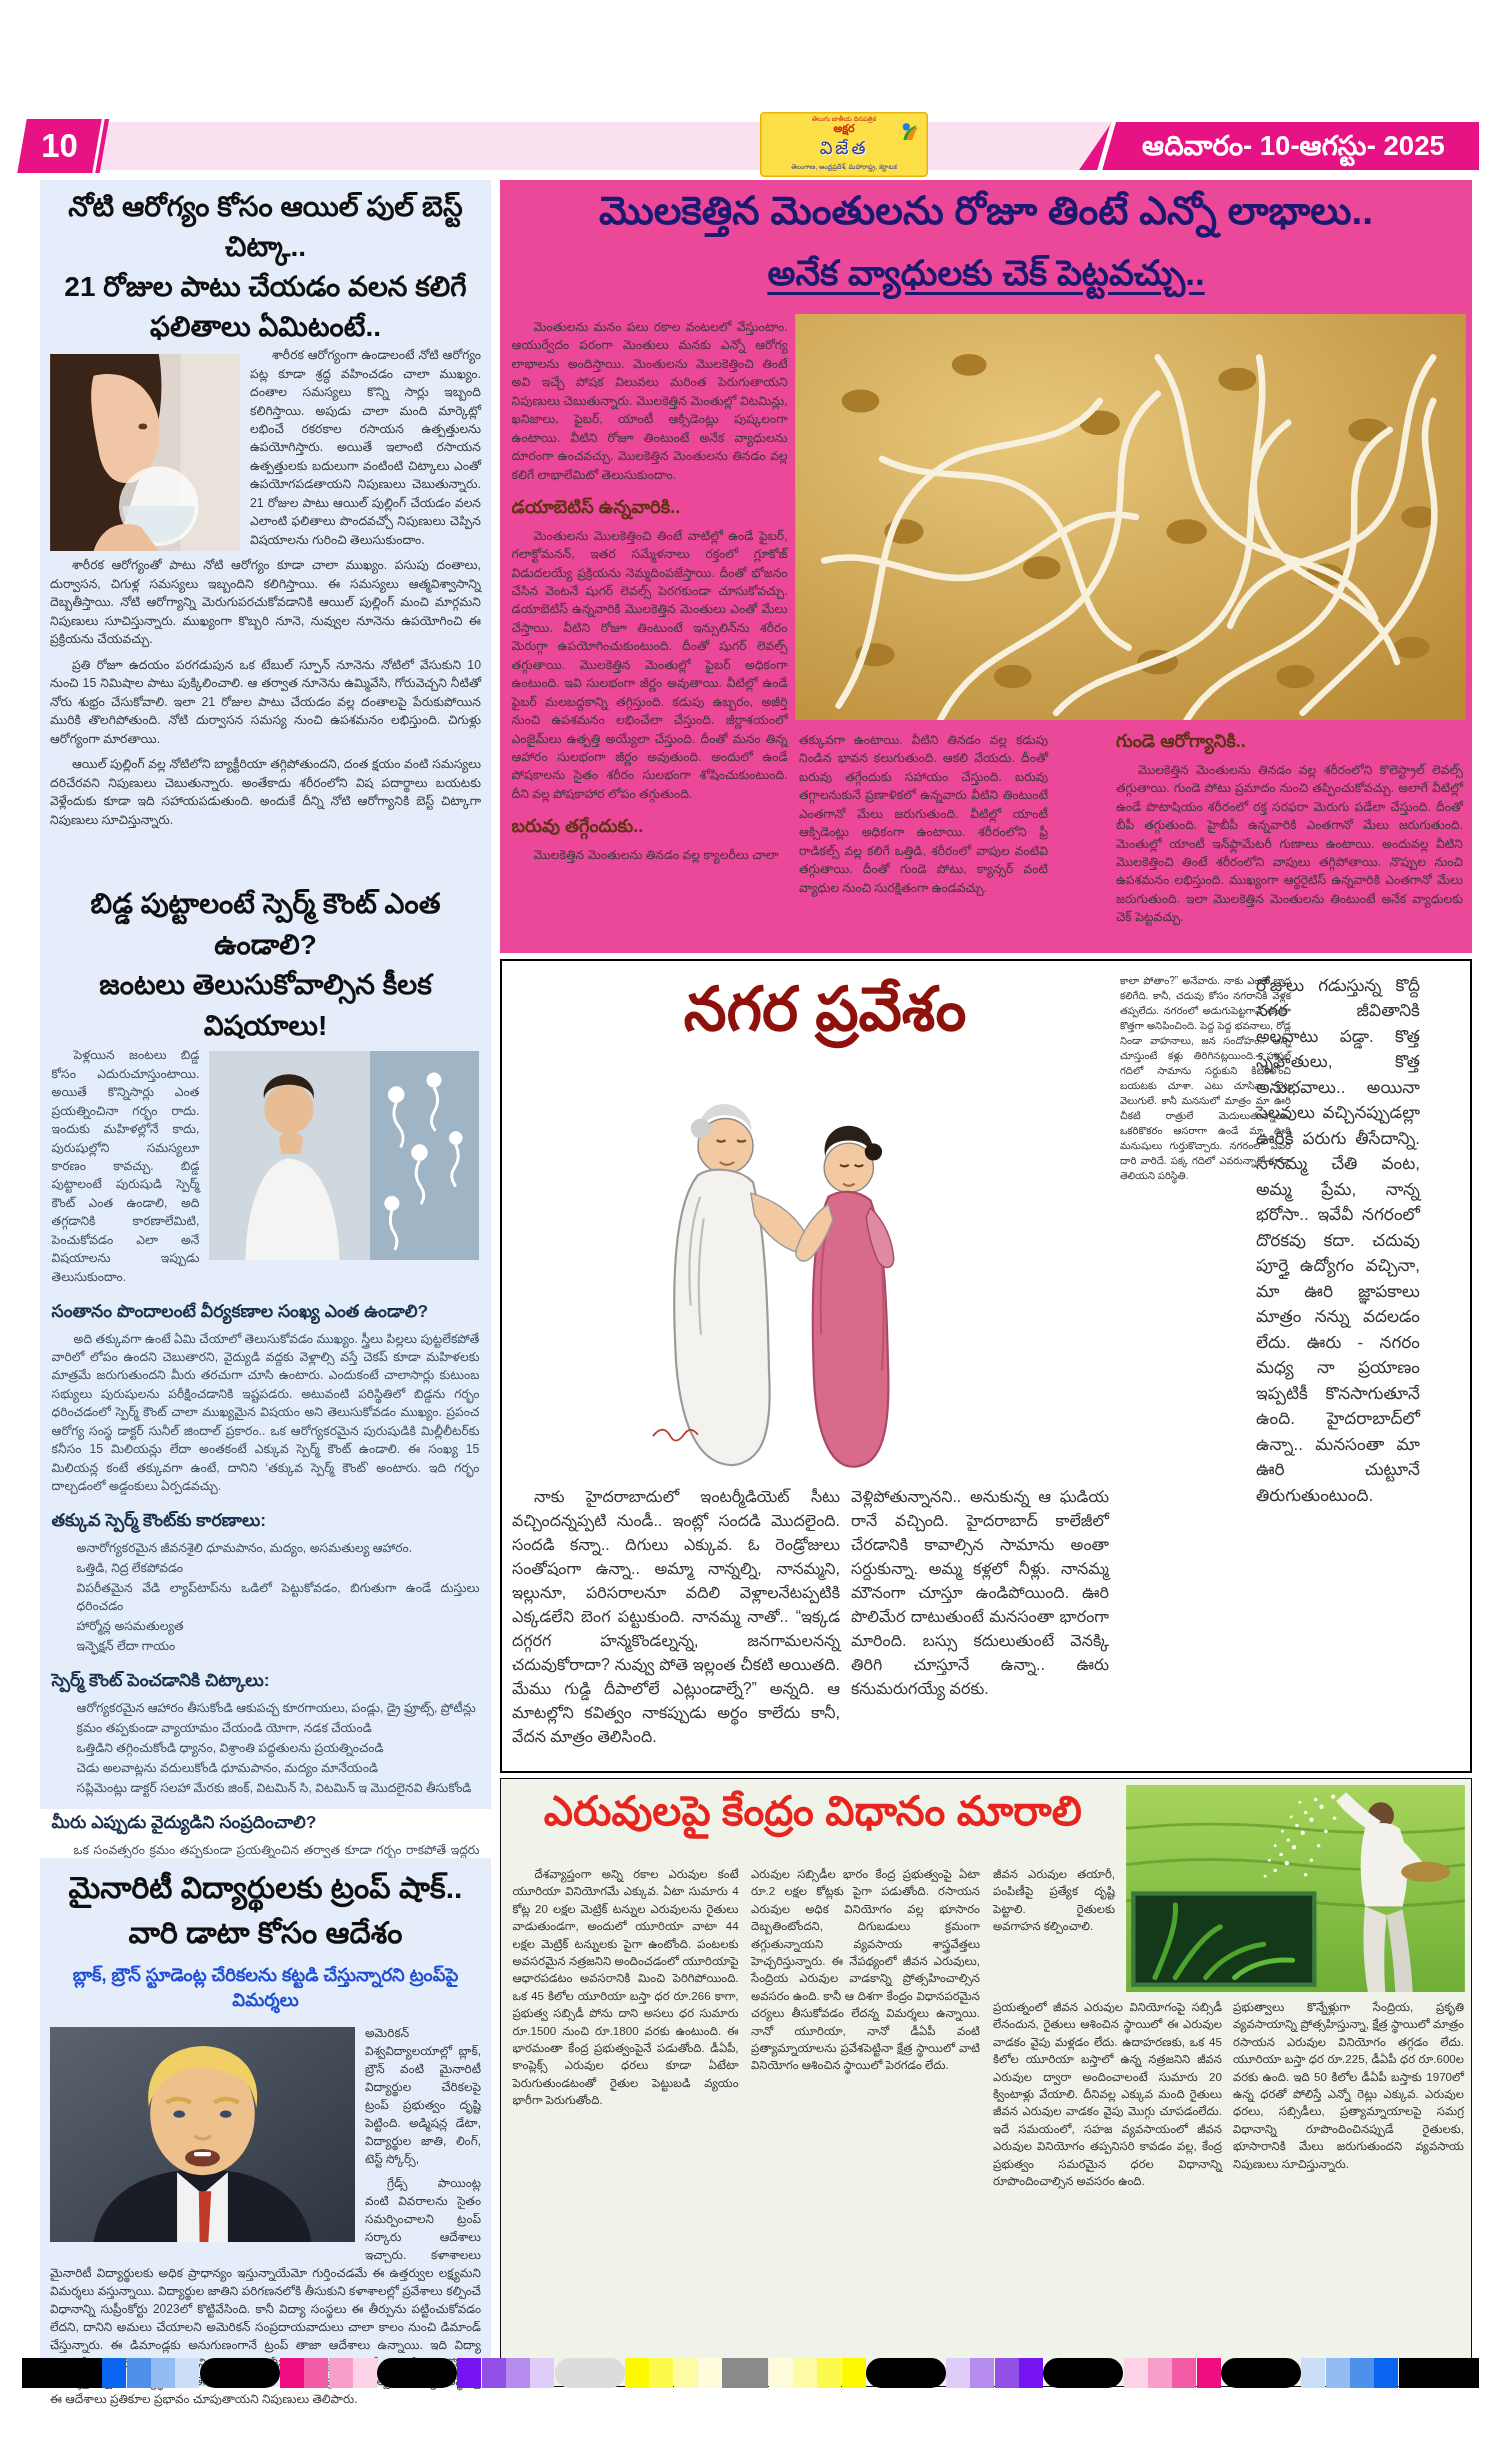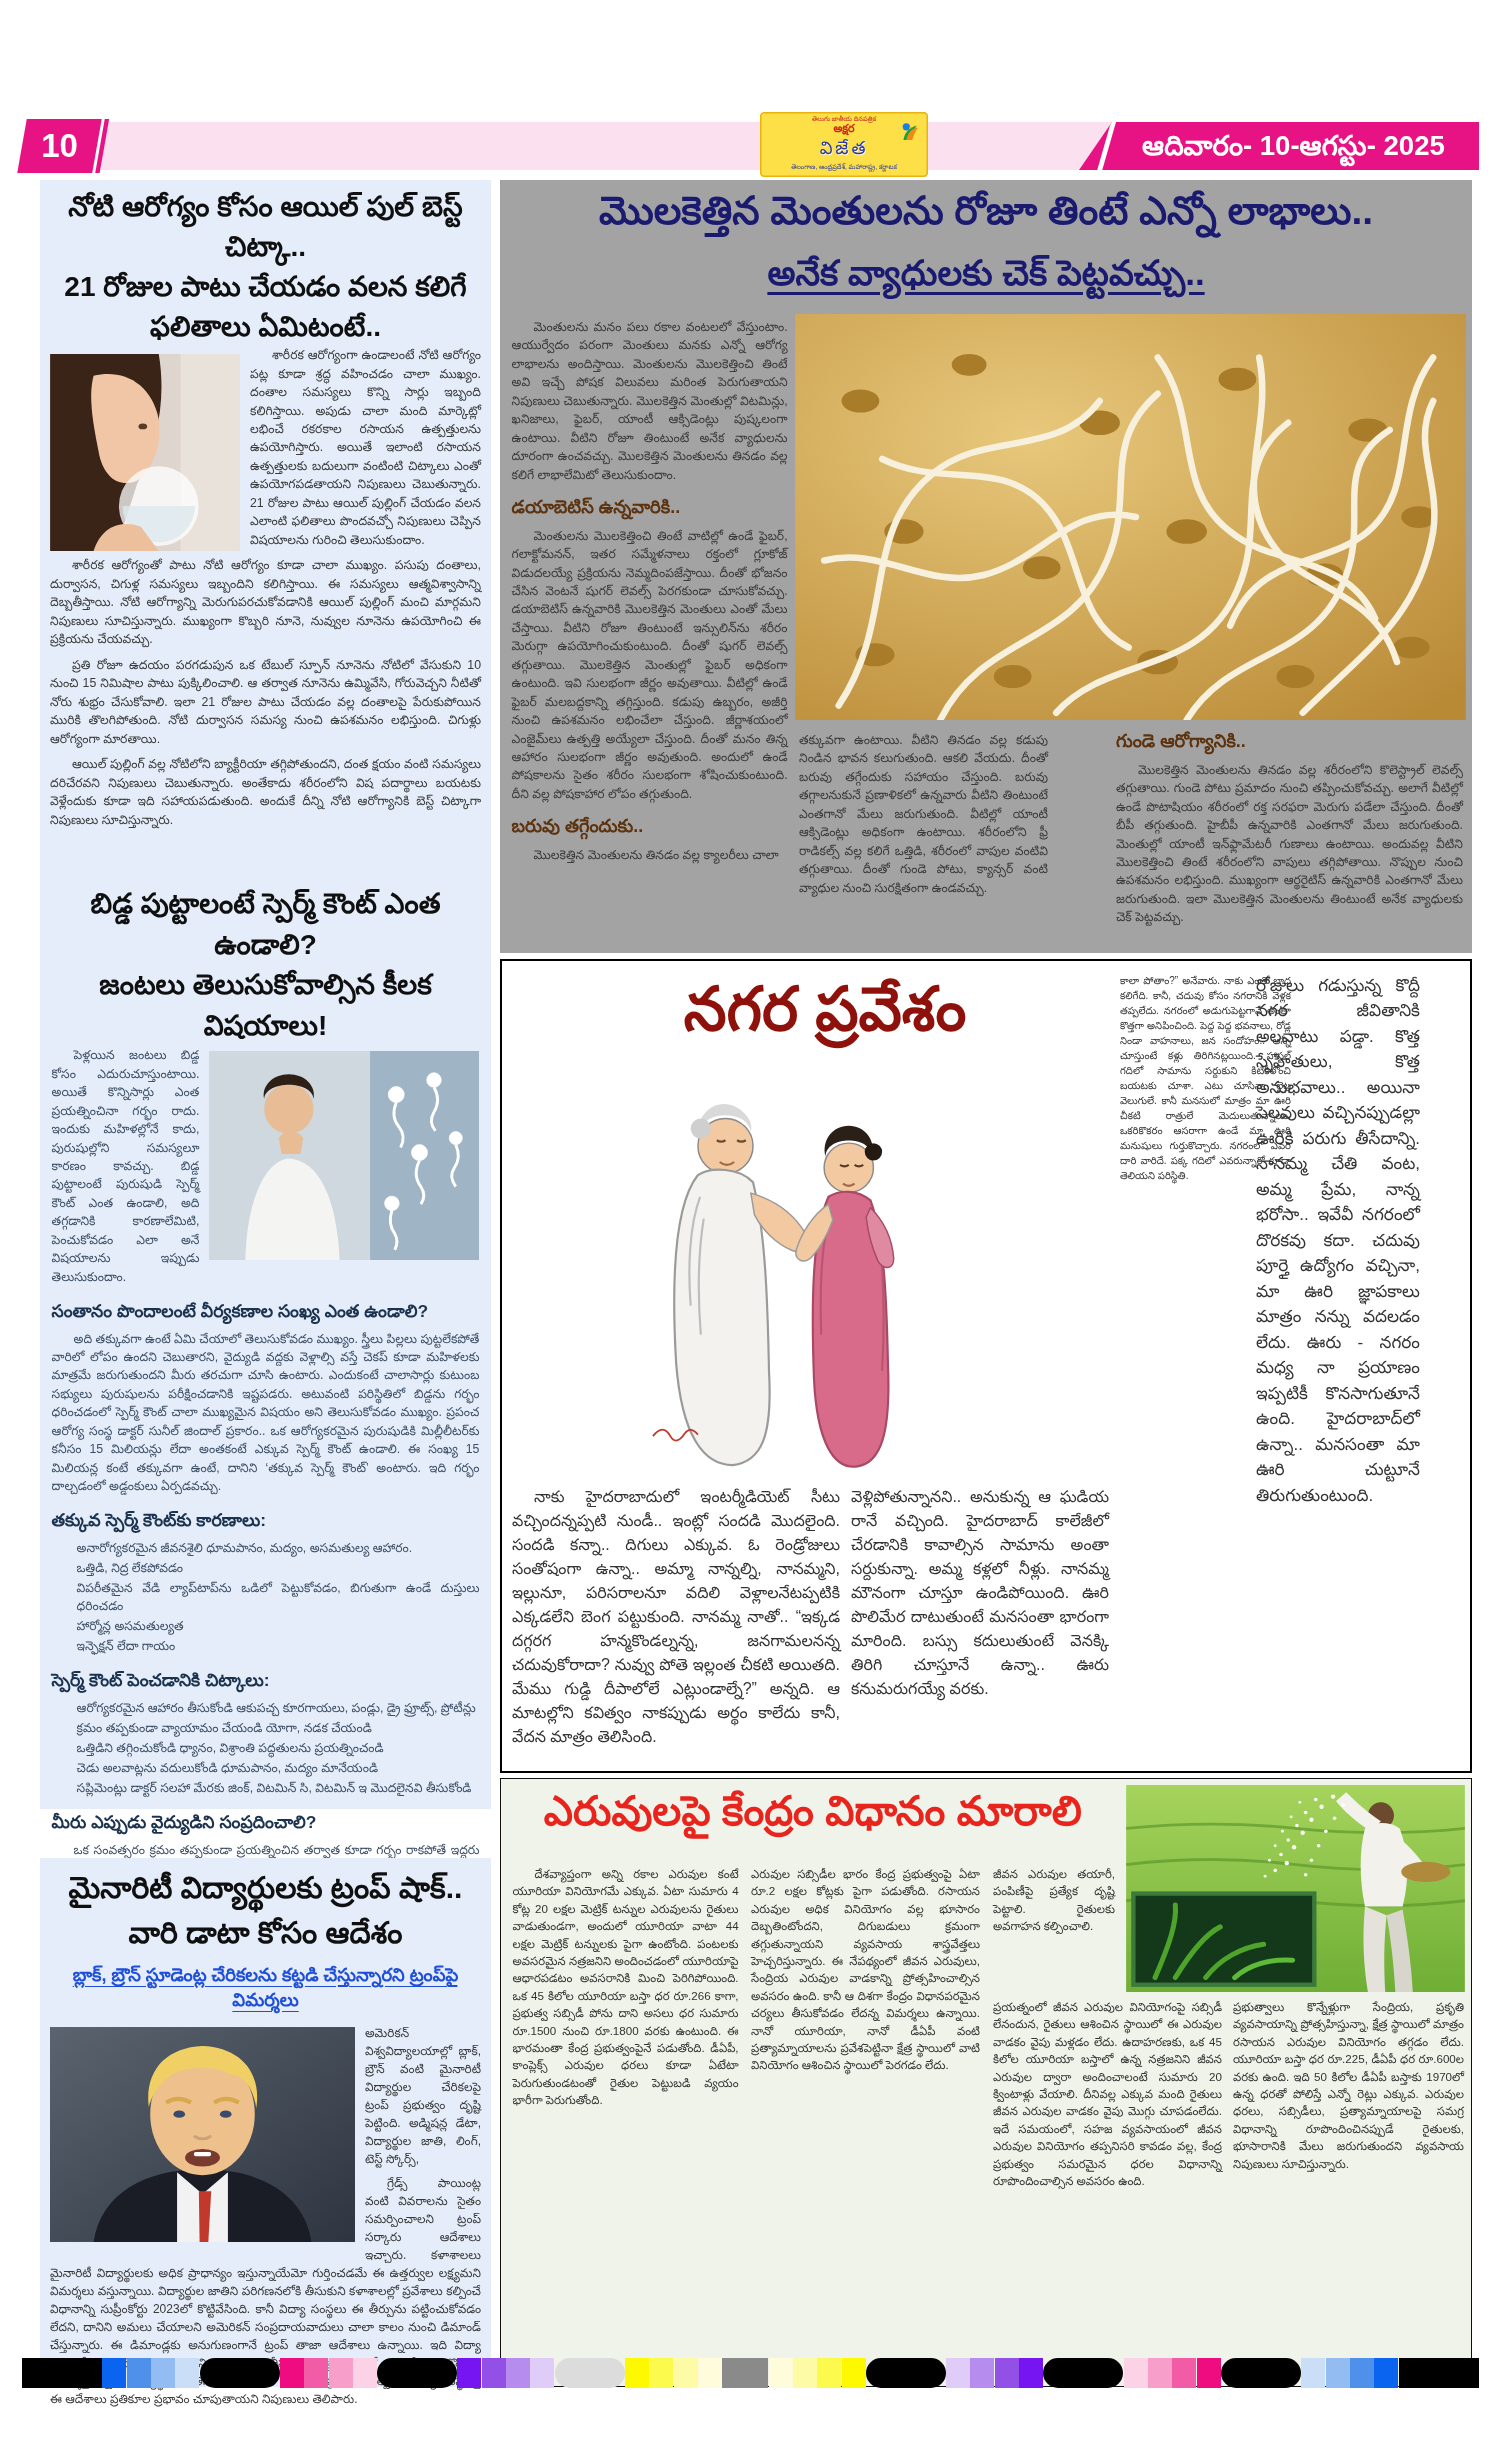--- a/index.html
+++ b/index.html
@@ -21,21 +21,21 @@
   .masthead .tag-bottom{font-size:6.5px;color:#2b3a9e;line-height:8px;}
   .peacock{position:absolute;right:7.3px;top:8.7px;}
   .date-banner{position:absolute;left:1079px;top:122px;width:400px;height:48px;background:#e71384;
             clip-path:polygon(33px 0,100% 0,100% 100%,0 100%);}
   .date-banner .slash{position:absolute;left:25px;top:-2.9px;width:5px;height:55px;background:#fff;transform:skewX(-16deg);}
   .date-banner span{display:block;color:#fff;font-weight:bold;font-size:27.6px;line-height:48px;text-align:center;padding-left:29px;}
 
   
   .art{position:absolute;box-sizing:border-box;}
   .bg-blue{background:#e4edf9;}
-  .bg-pink{background:#a3a3a3;}
+  .bg-pink{background:#ec4899;}
   .bt{font-size:12.3px;line-height:1.5;color:#3a3a3a;text-align:justify;}
   .bt-ind{text-indent:22px;}
   .hl{font-weight:bold;text-align:center;color:#101010;}
   .subhead-brown{font-weight:bold;color:#5d330f;font-size:18px;margin:10px 0 5.8px 0;}
   .subhead-navy{font-weight:bold;color:#1c3350;font-size:17.4px;margin:11.6px 0 5.8px 0;}
   .bullet{padding-left:25px;margin:1.5px 0;}
   img,svg{display:block;}
   .photo{box-sizing:border-box;}
 
   
@@ -69,21 +69,21 @@
   
   #art-sperm{left:40px;top:874px;width:451px;height:935px;padding:10px 11.6px;}
   #art-sperm .hl div{font-size:28px;line-height:1.45;}
   #sperm-photo{float:right;margin:4.4px 0 5.8px 10px;}
   #art-sperm p{margin:0 0 7.3px 0;}
 
   
   #art-trump{left:40px;top:1858px;width:451px;height:529px;padding:7.3px 10px;}
   #art-trump .hl div{font-size:30px;line-height:1.5;}
   #trump-sub{color:#1f4fd8;font-size:18px;font-weight:bold;text-align:center;margin:10px 0 8.7px 0;
-             text-decoration:underline;text-underline-offset:5px;}
+             text-underline-offset:5px;}
   #trump-photo{float:left;margin:2.9px 10px 4.4px 0;}
   #art-trump p{margin:0 0 5.8px 0;font-size:12px;}
 
   
   #fert-box{left:500px;top:1778px;width:972px;height:609px;background:#eff3e9;border:1.5px solid #111;}
   #fert-hl{position:absolute;left:7.3px;top:8.7px;width:609px;text-align:center;
            font-size:41px;font-weight:bold;color:#e8241c;}
   #fert-photo{position:absolute;left:625px;top:5.8px;}
   .fert-col{position:absolute;font-size:11.6px;line-height:1.5;color:#333;text-align:justify;}
   #fert-col1{left:11.6px;top:86px;width:226px;height:509px;}

